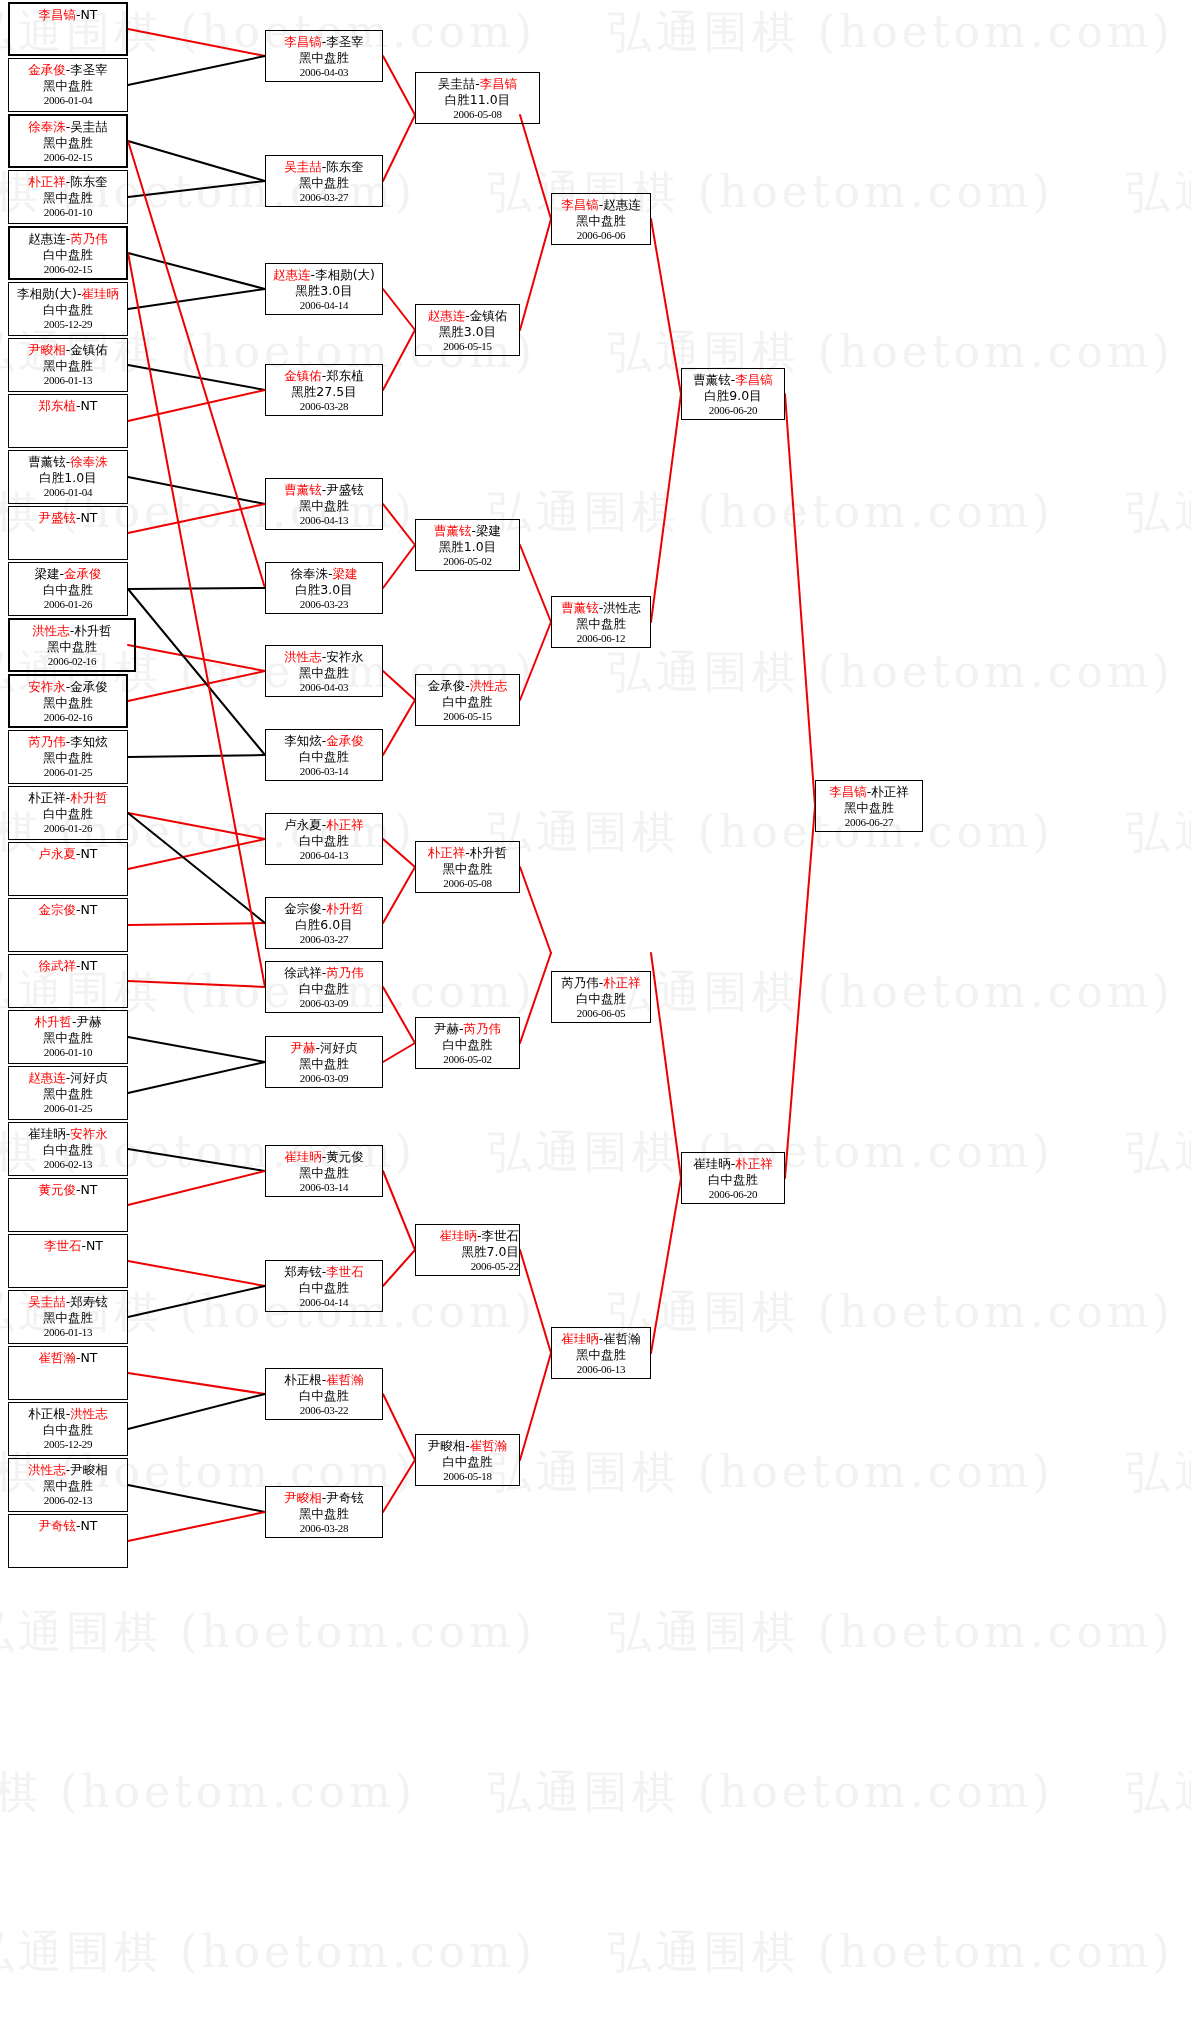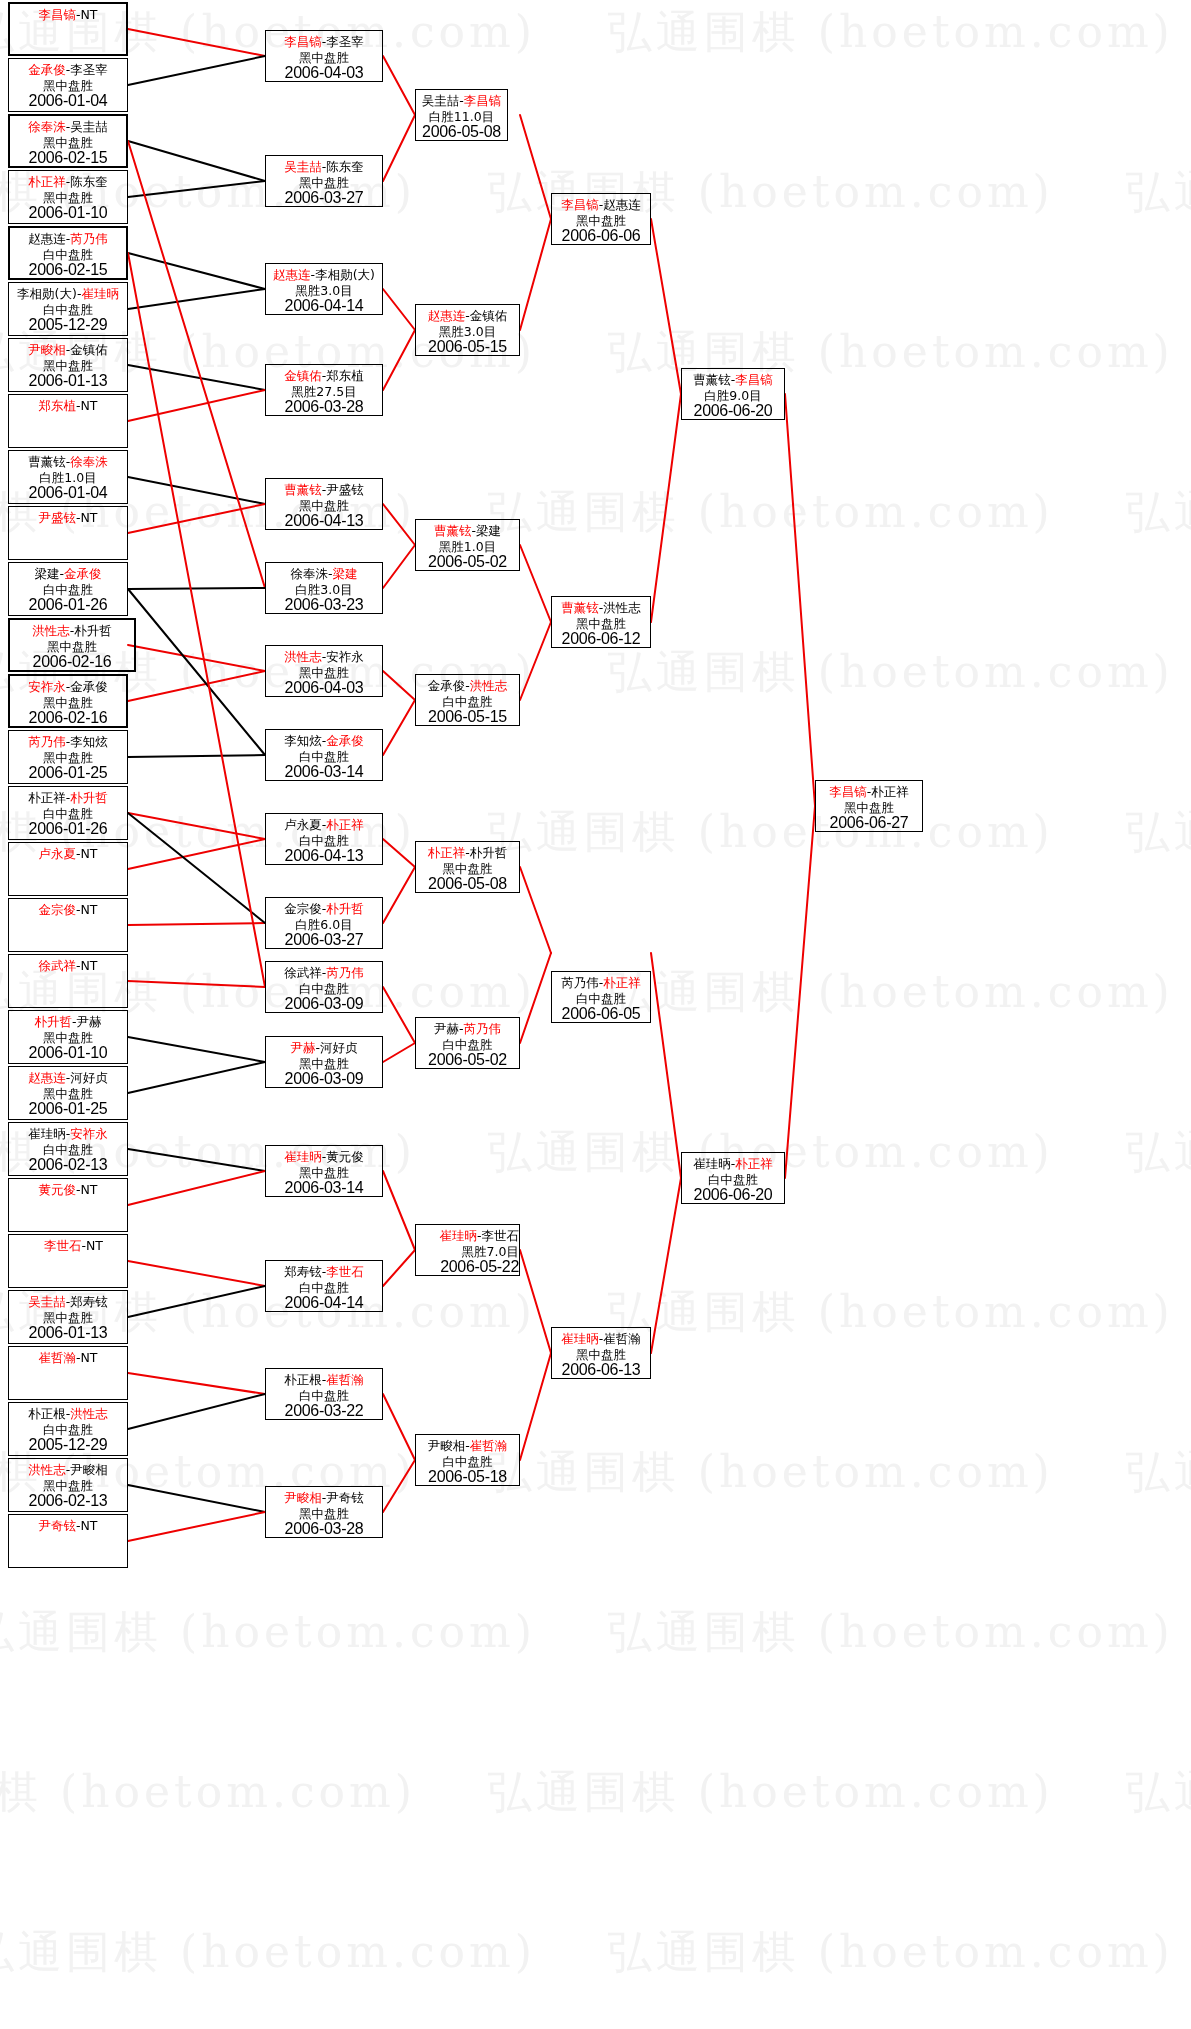--- a/index.html
+++ b/index.html
@@ -49,21 +49,21 @@
     z-index:3;
     text-align:center;
     color:#000000;
     font-size:12.5px;
     line-height:15.5px;
     padding-top:3px;
     font-family:"DejaVu Sans","Liberation Sans",sans-serif;
   }
   .node.thin{border-width:1px;}
   .node .ln{display:block;white-space:nowrap;}
-  .node .ln.date{font-family:Liberation Sans, sans-serif;font-size:16px;letter-spacing:-0.3px;}
+  .node .ln.date{font-family:Liberation Serif, serif;font-size:11px;letter-spacing:-0.3px;}
   .win{color:#ff0000;}
   .los{color:#000000;}
   .sep{color:#000000;}
 </style>
 </head>
 <body>
 
 <div id="stage">
 
   <div id="watermark">
@@ -343,21 +343,21 @@
       <div class="node thin" style="left: 265px; top: 1368px; width: 118px; height: 52px;">
         <span class="ln"><span class="los">朴正根</span><span class="sep">-</span><span class="win">崔哲瀚</span></span>
         <span class="ln">白中盘胜</span>
         <span class="ln date">2006-03-22</span>
       </div>
       <div class="node thin" style="left: 265px; top: 1486px; width: 118px; height: 52px;">
         <span class="ln"><span class="win">尹畯相</span><span class="sep">-</span><span class="los">尹奇铉</span></span>
         <span class="ln">黑中盘胜</span>
         <span class="ln date">2006-03-28</span>
       </div>
-      <div class="node thin" style="left: 415px; top: 89px; width: 93px; height: 52px;">
+      <div class="node thin" style="left: 415px; top: 72px; width: 125px; height: 52px;">
         <span class="ln"><span class="los">吴圭喆</span><span class="sep">-</span><span class="win">李昌镐</span></span>
         <span class="ln">白胜11.0目</span>
         <span class="ln date">2006-05-08</span>
       </div>
       <div class="node thin" style="left: 415px; top: 304px; width: 105px; height: 52px;">
         <span class="ln"><span class="win">赵惠连</span><span class="sep">-</span><span class="los">金镇佑</span></span>
         <span class="ln">黑胜3.0目</span>
         <span class="ln date">2006-05-15</span>
       </div>
       <div class="node thin" style="left: 415px; top: 519px; width: 105px; height: 52px;">

